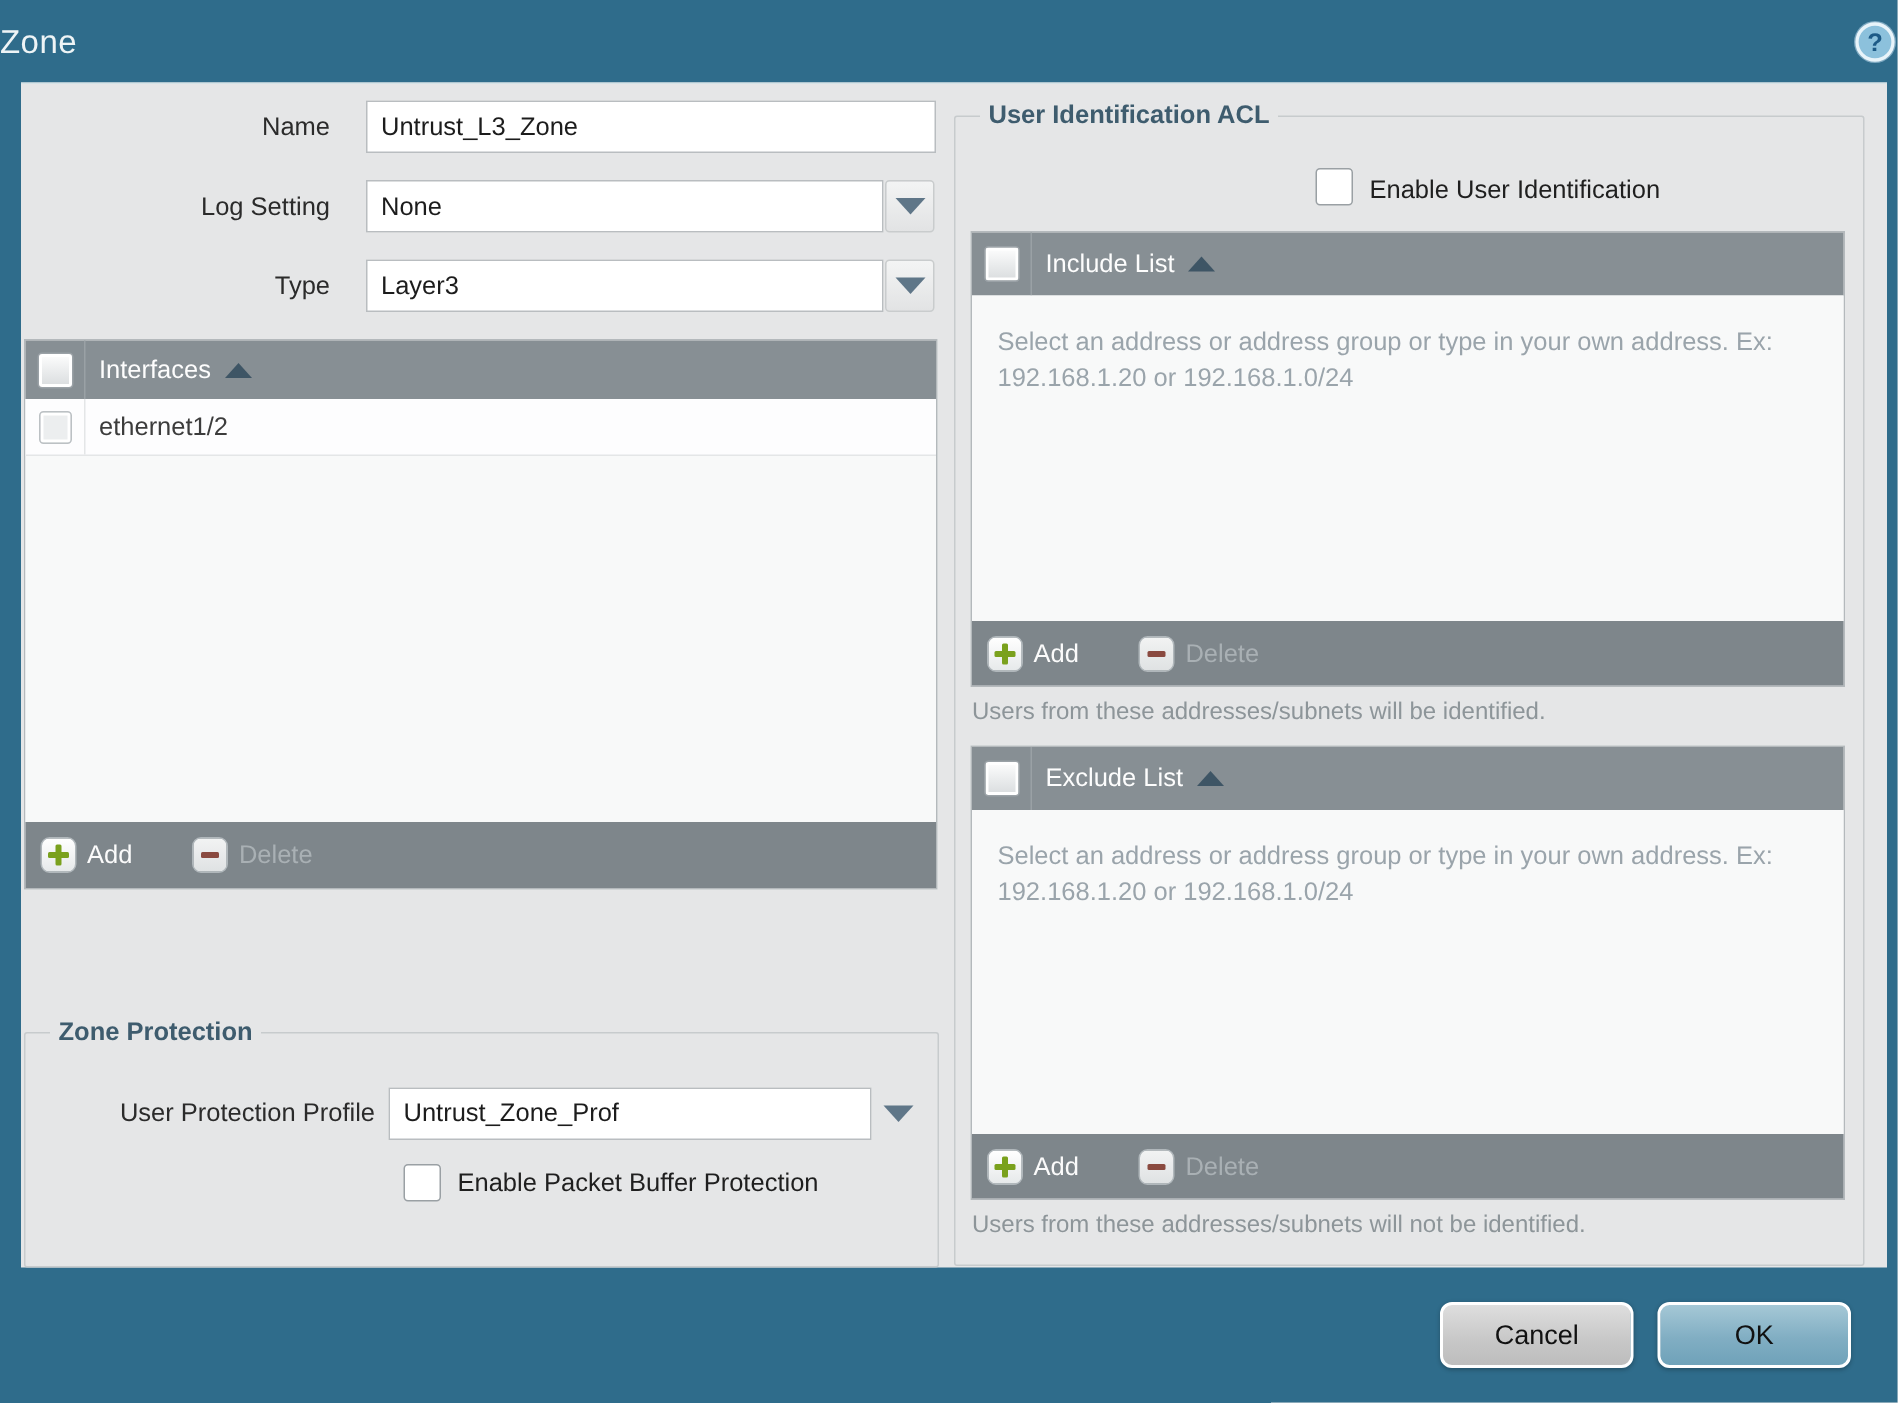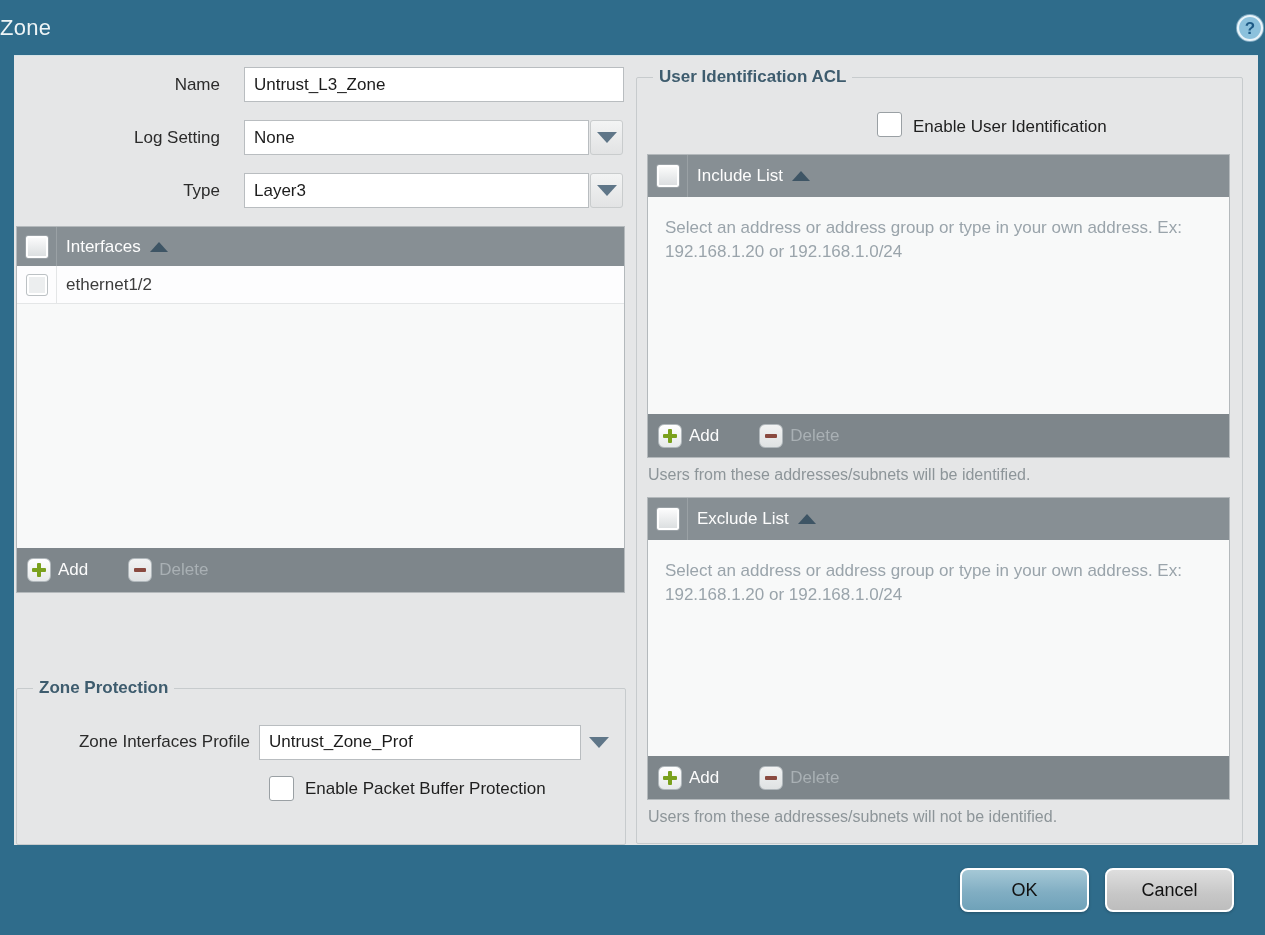--- a/index.html
+++ b/index.html
@@ -245,21 +245,21 @@
           <button class="bar-btn del">
             <span class="mini-icon icon-minus"></span>
             <span class="bar-lbl">Delete</span>
           </button>
         </div>
       </div>
 
       <fieldset class="zp-fieldset">
         <legend>Zone Protection</legend>
         <div class="zp-row">
-          <span class="lbl">Zone Interfaces Profile</span>
+          <span class="lbl">User Protection Profile</span>
           <div class="combo combo-plain">
             <input class="txt-input" type="text" value="Untrust_Zone_Prof" style="">
             <span class="combo-btn">
               <span class="tri-down"></span>
             </span>
           </div>
         </div>
         <div class="zp-check">
           <span class="cb"></span>
           <span class="check-lbl">Enable Packet Buffer Protection</span>
@@ -326,17 +326,17 @@
             </button>
           </div>
         </div>
         <div class="caption">Users from these addresses/subnets will not be identified.</div>
 
       </fieldset>
     </div>
   </div>
 
   <div class="footer">
+    <button class="btn btn-cancel">Cancel</button>
     <button class="btn btn-ok">OK</button>
-    <button class="btn btn-cancel">Cancel</button>
   </div>
 
 </div>
 
 </body></html>

